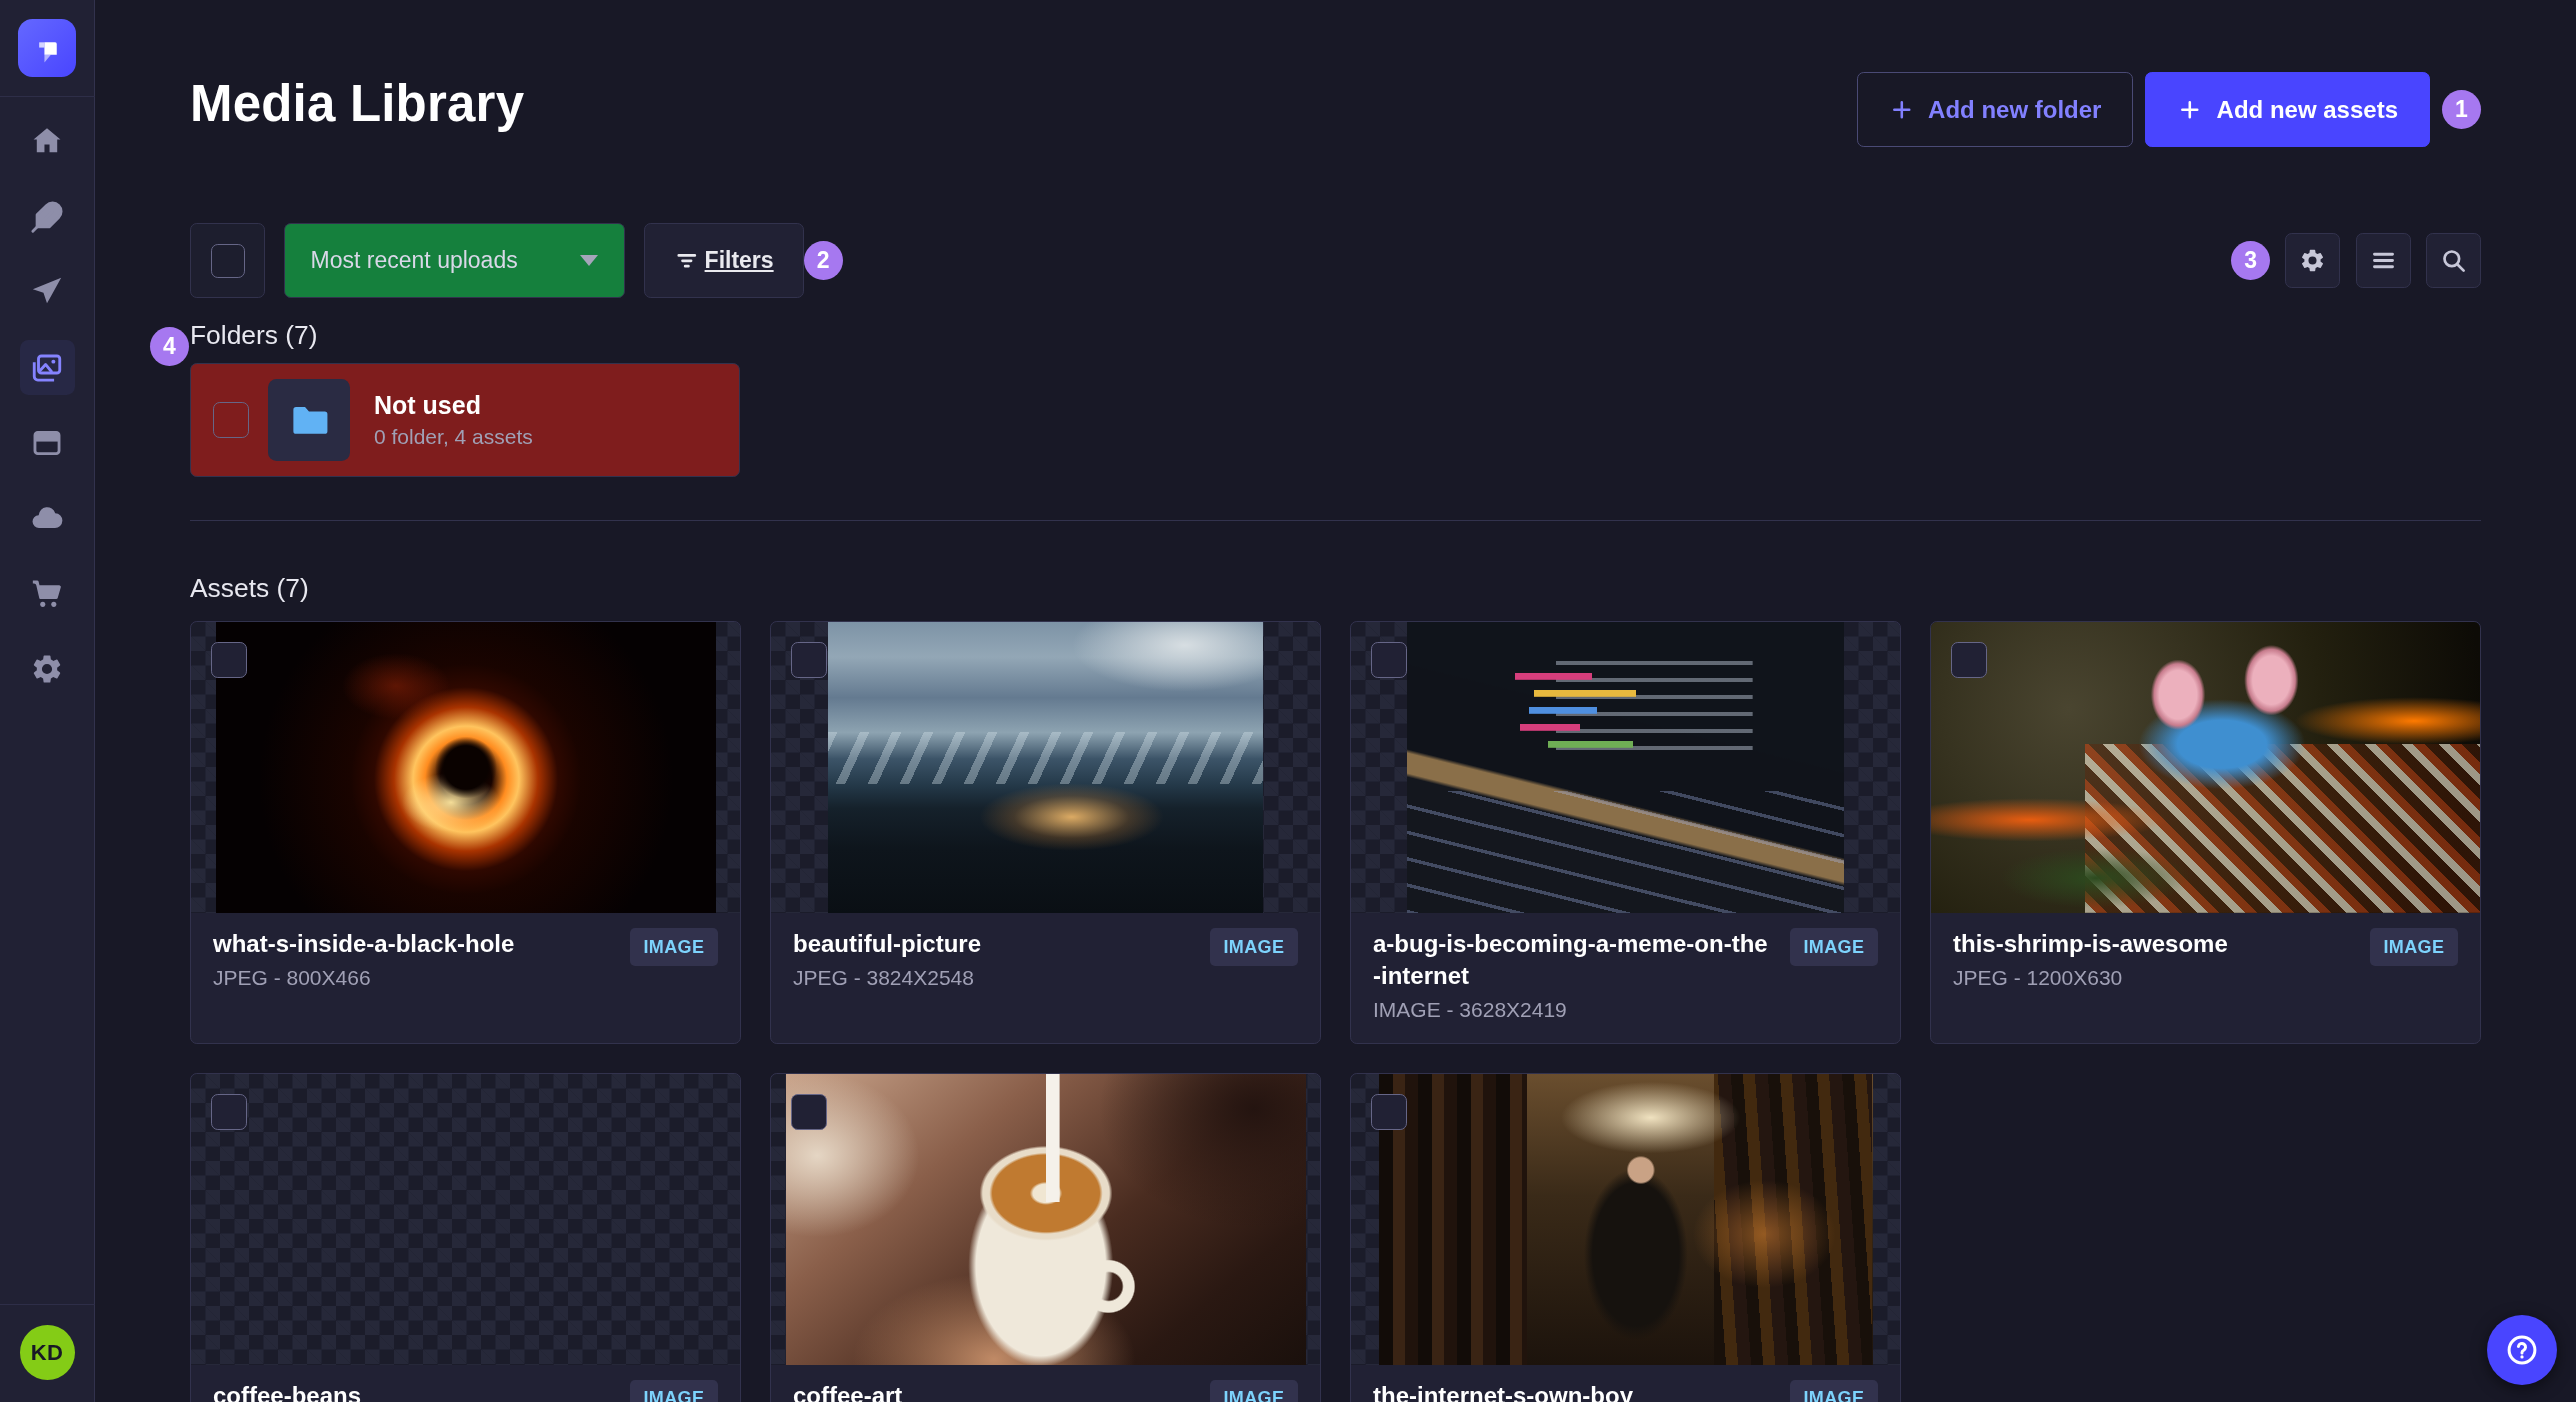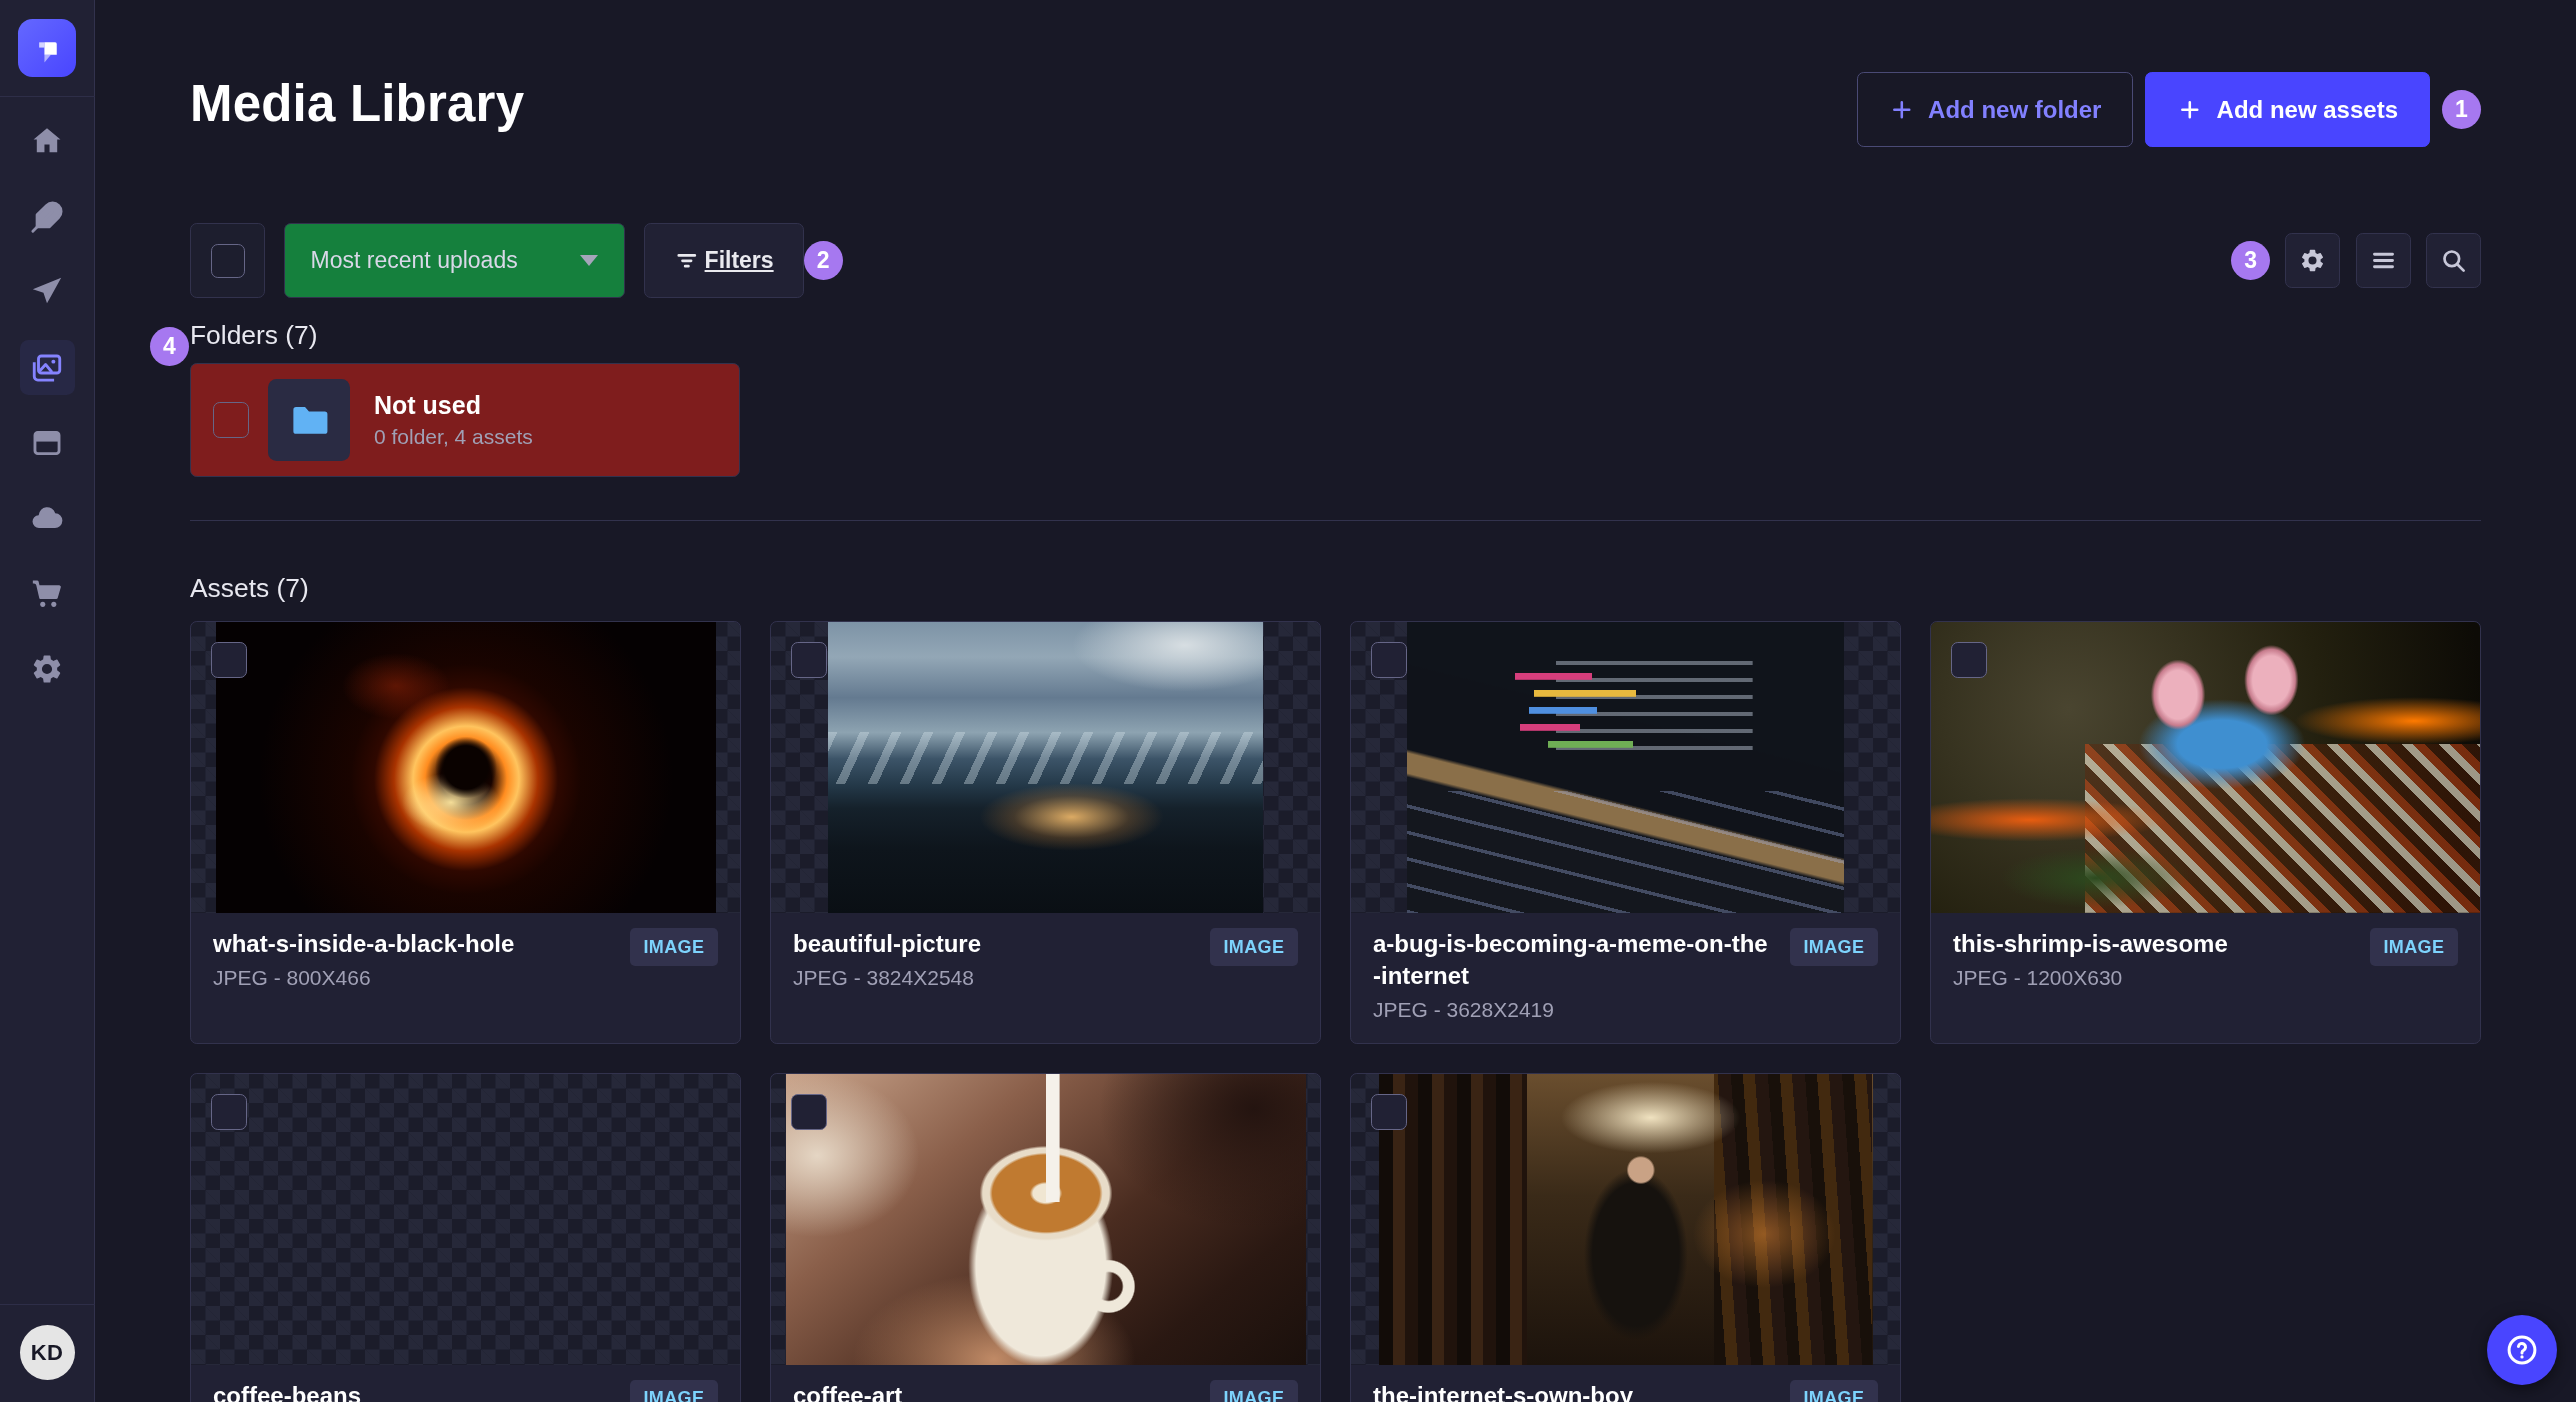--- a/index.html
+++ b/index.html
@@ -24,21 +24,21 @@
   .side-divider { width:95px; height:0.9px; background:#2e2e48; margin-top:19px; }
   .nav { margin-top:17px; display:flex; flex-direction:column; align-items:center; gap:20.4px; }
   .nav-btn {
     width:55px; height:55px; border-radius:8.5px; border:none; background:transparent;
     color:#8e8ea9; display:flex; align-items:center; justify-content:center; cursor:pointer;
   }
   .nav-btn svg { width:34px; height:34px; }
   .nav-btn.active { background:#272845; color:#8583ff; }
   .side-bottom { margin-top:auto; width:95px; display:flex; flex-direction:column; align-items:center; }
   .avatar {
-    width:55px; height:55px; border-radius:50%; background:#e5e5e5; color:#181826;
+    width:55px; height:55px; border-radius:50%; background:#84cc16; color:#181826;
     font-size:22px; font-weight:700; display:flex; align-items:center; justify-content:center;
     margin:20.4px 0 22px 0; cursor:pointer; letter-spacing:0.4px;
   }
   
   .main { flex:1; padding:0 95px; position:relative; }
   .page-header { display:flex; margin-top:72px; }
   .page-title { font-size:51px; font-weight:700; line-height:63px; letter-spacing:0.2px; }
   .header-actions { margin-left:auto; display:flex; align-items:center; gap:12px; }
   .btn {
     height:75px; border-radius:6.8px; font-size:24px; font-weight:600;
@@ -406,21 +406,21 @@
       </article>
 
       <article class="card">
         <div class="thumb">
           <div class="img th-code"></div>
           <span class="checkbox"></span>
         </div>
         <footer class="cfoot">
           <div class="cinfo">
             <div class="cname">a-bug-is-becoming-a-meme-on-the-internet</div>
-            <div class="cmeta">JPEG - 3628X2419</div>
+            <div class="cmeta">IMAGE - 3628X2419</div>
           </div>
           <span class="tag">IMAGE</span>
         </footer>
       </article>
 
       <article class="card">
         <div class="thumb">
           <div class="img th-shrimp"></div>
           <span class="checkbox"></span>
         </div>

